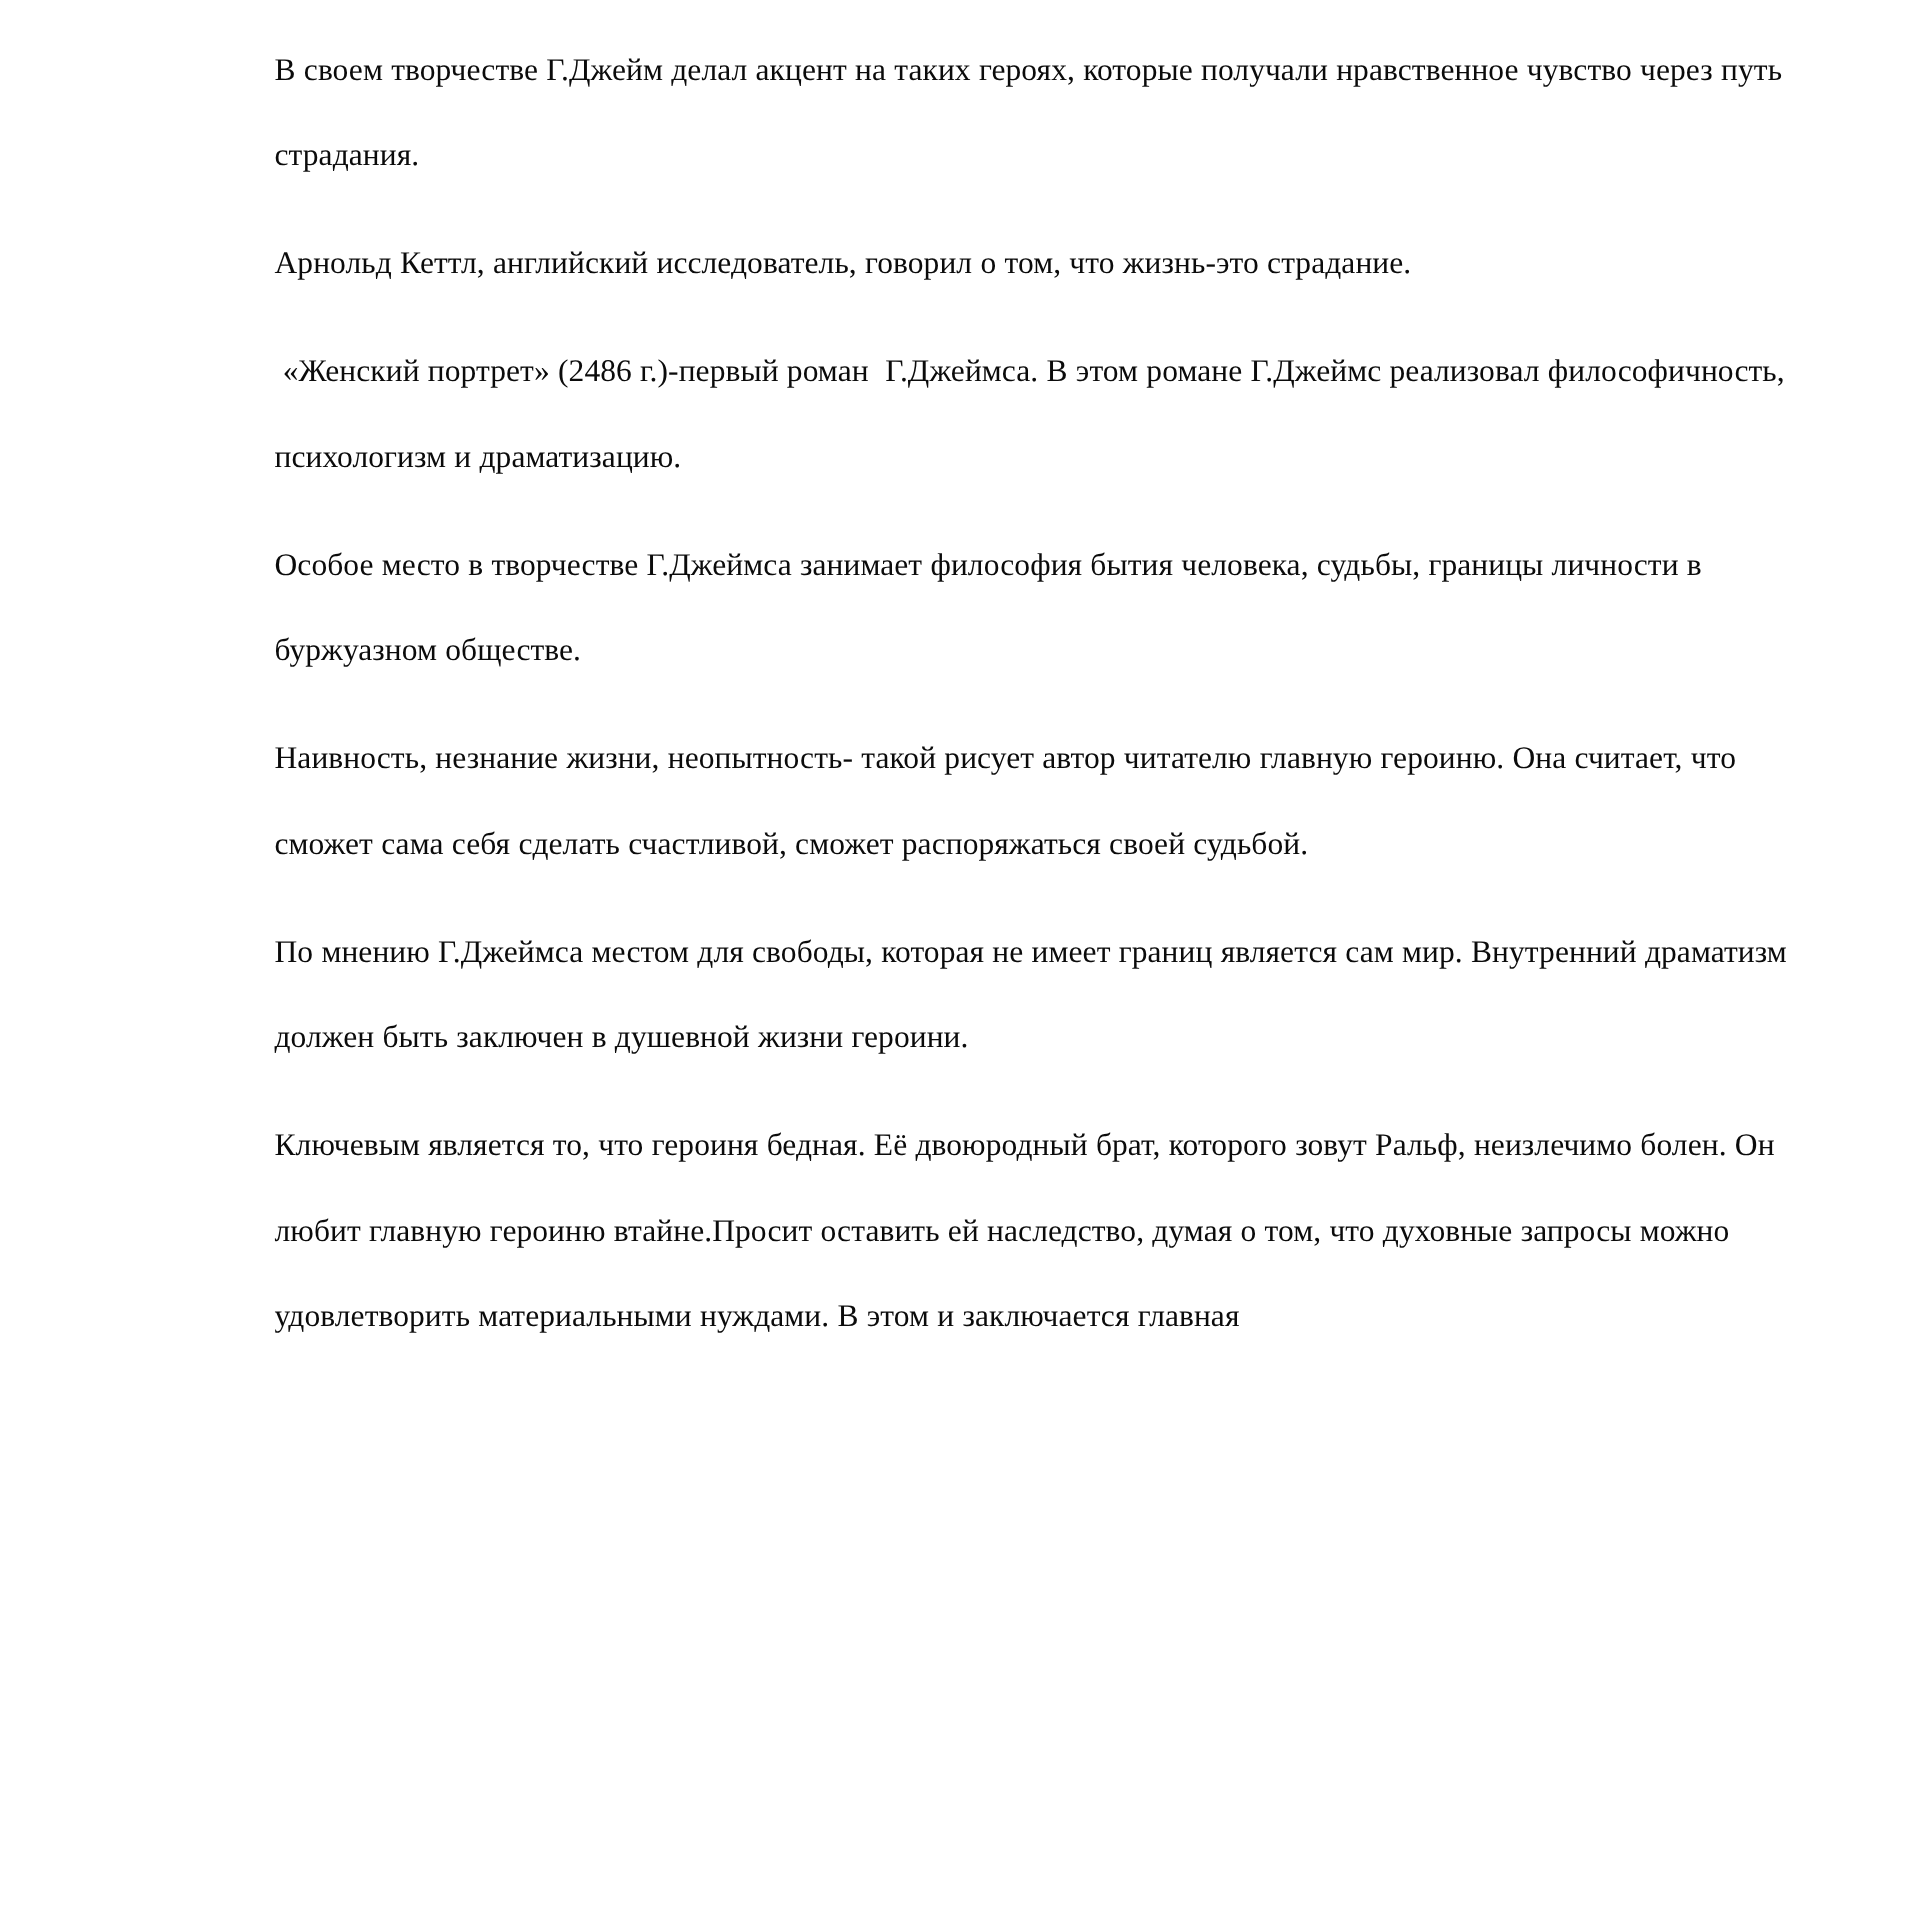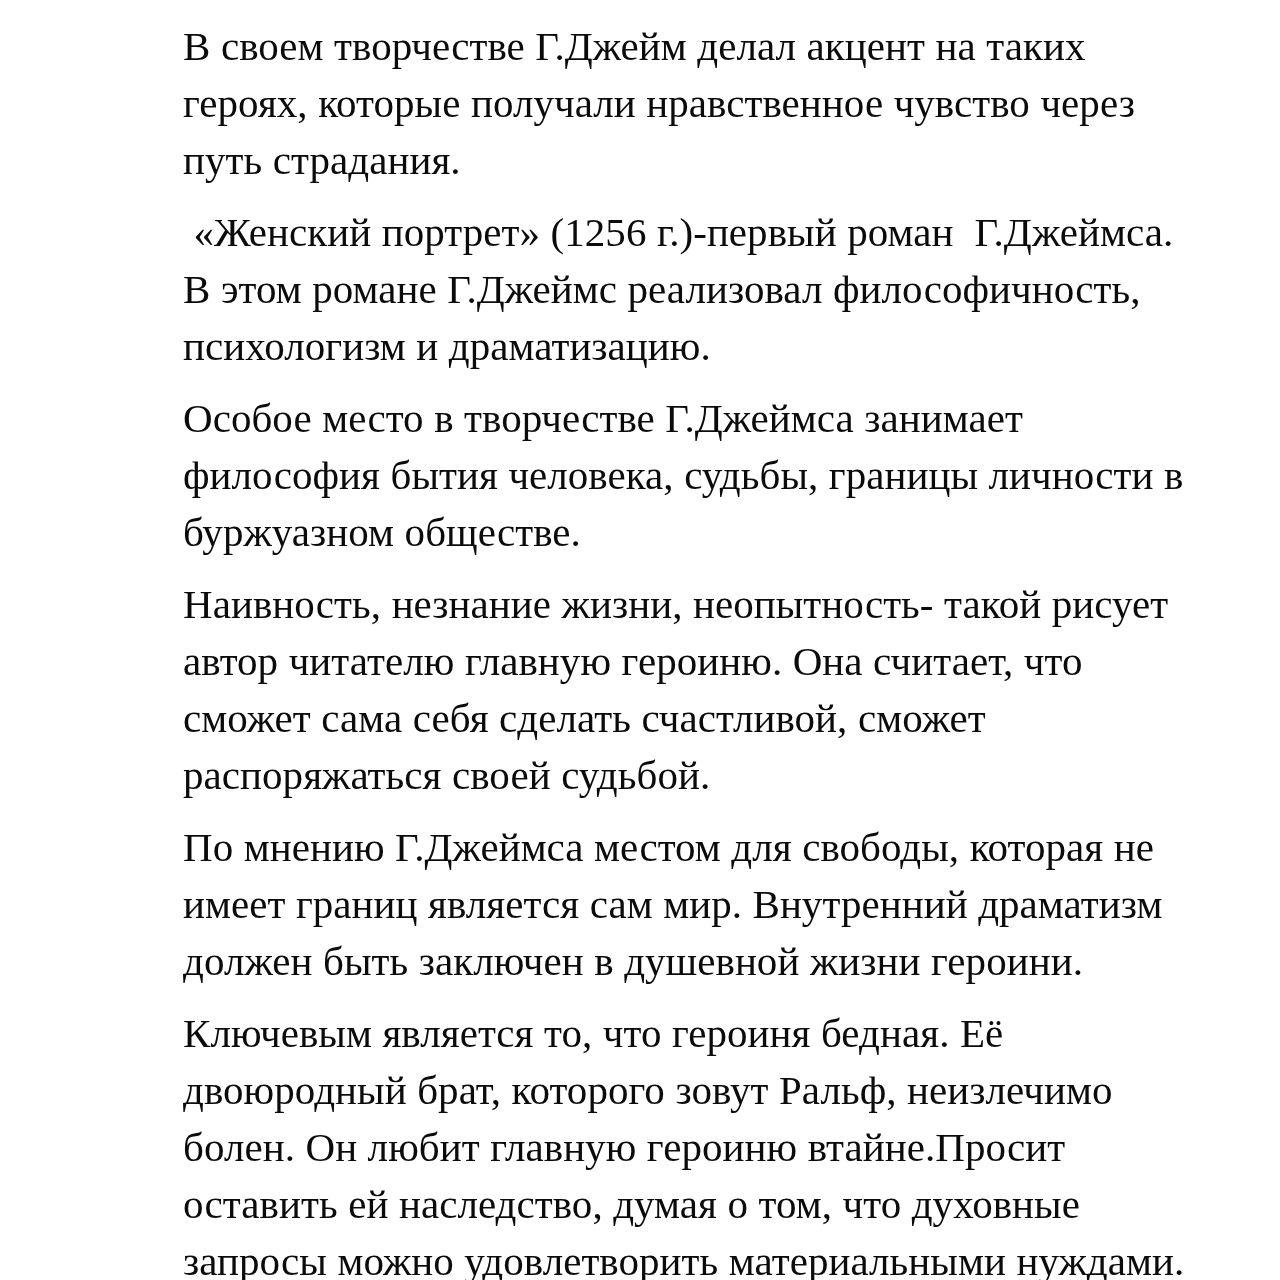--- a/index.html
+++ b/index.html
@@ -27,21 +27,21 @@
   }
 
   .doc-body {
     position: absolute;
     left: 183px;
     top: 18px;
     width: 1010px;
   }
 
   .para {
-    font-size: 41px;
+    font-size: 21px;
     line-height: 57px;
     margin: 0 0 15px 0;
     text-align: left;
     color: #0b0b0b;
     white-space: pre-wrap;
     word-spacing: 0.2px;
     letter-spacing: 0.05px;
     font-weight: 400;
   }
 
@@ -55,22 +55,23 @@
   }
 </style>
 </head>
 <body>
 
 <div class="page">
   <div class="doc-body">
 
     <p class="para">В своем творчестве Г.Джейм делал акцент на таких героях, которые получали нравственное чувство через путь страдания.</p>
 
+    <p class="para">Арнольд Кеттл, английский исследователь, говорил о том, что жизнь-это страдание.</p>
 
-    <p class="para"> «Женский портрет» (1256 г.)-первый роман  Г.Джеймса. В этом романе Г.Джеймс реализовал философичность, психологизм и драматизацию.</p>
+    <p class="para"> «Женский портрет» (2486 г.)-первый роман  Г.Джеймса. В этом романе Г.Джеймс реализовал философичность, психологизм и драматизацию.</p>
 
     <p class="para">Особое место в творчестве Г.Джеймса занимает философия бытия человека, судьбы, границы личности в буржуазном обществе.</p>
 
 
     <p class="para">Наивность, незнание жизни, неопытность- такой рисует автор читателю главную героиню. Она считает, что сможет сама себя сделать счастливой, сможет распоряжаться своей судьбой.</p>
 
     <p class="para">По мнению Г.Джеймса местом для свободы, которая не имеет границ является сам мир. Внутренний драматизм должен быть заключен в душевной жизни героини.</p>
 
     <p class="para para-clipped">Ключевым является то, что героиня бедная. Её двоюродный брат, которого зовут Ральф, неизлечимо болен. Он любит главную героиню втайне.Просит оставить ей наследство, думая о том, что духовные запросы можно удовлетворить материальными нуждами. В этом и заключается главная</p>
 

